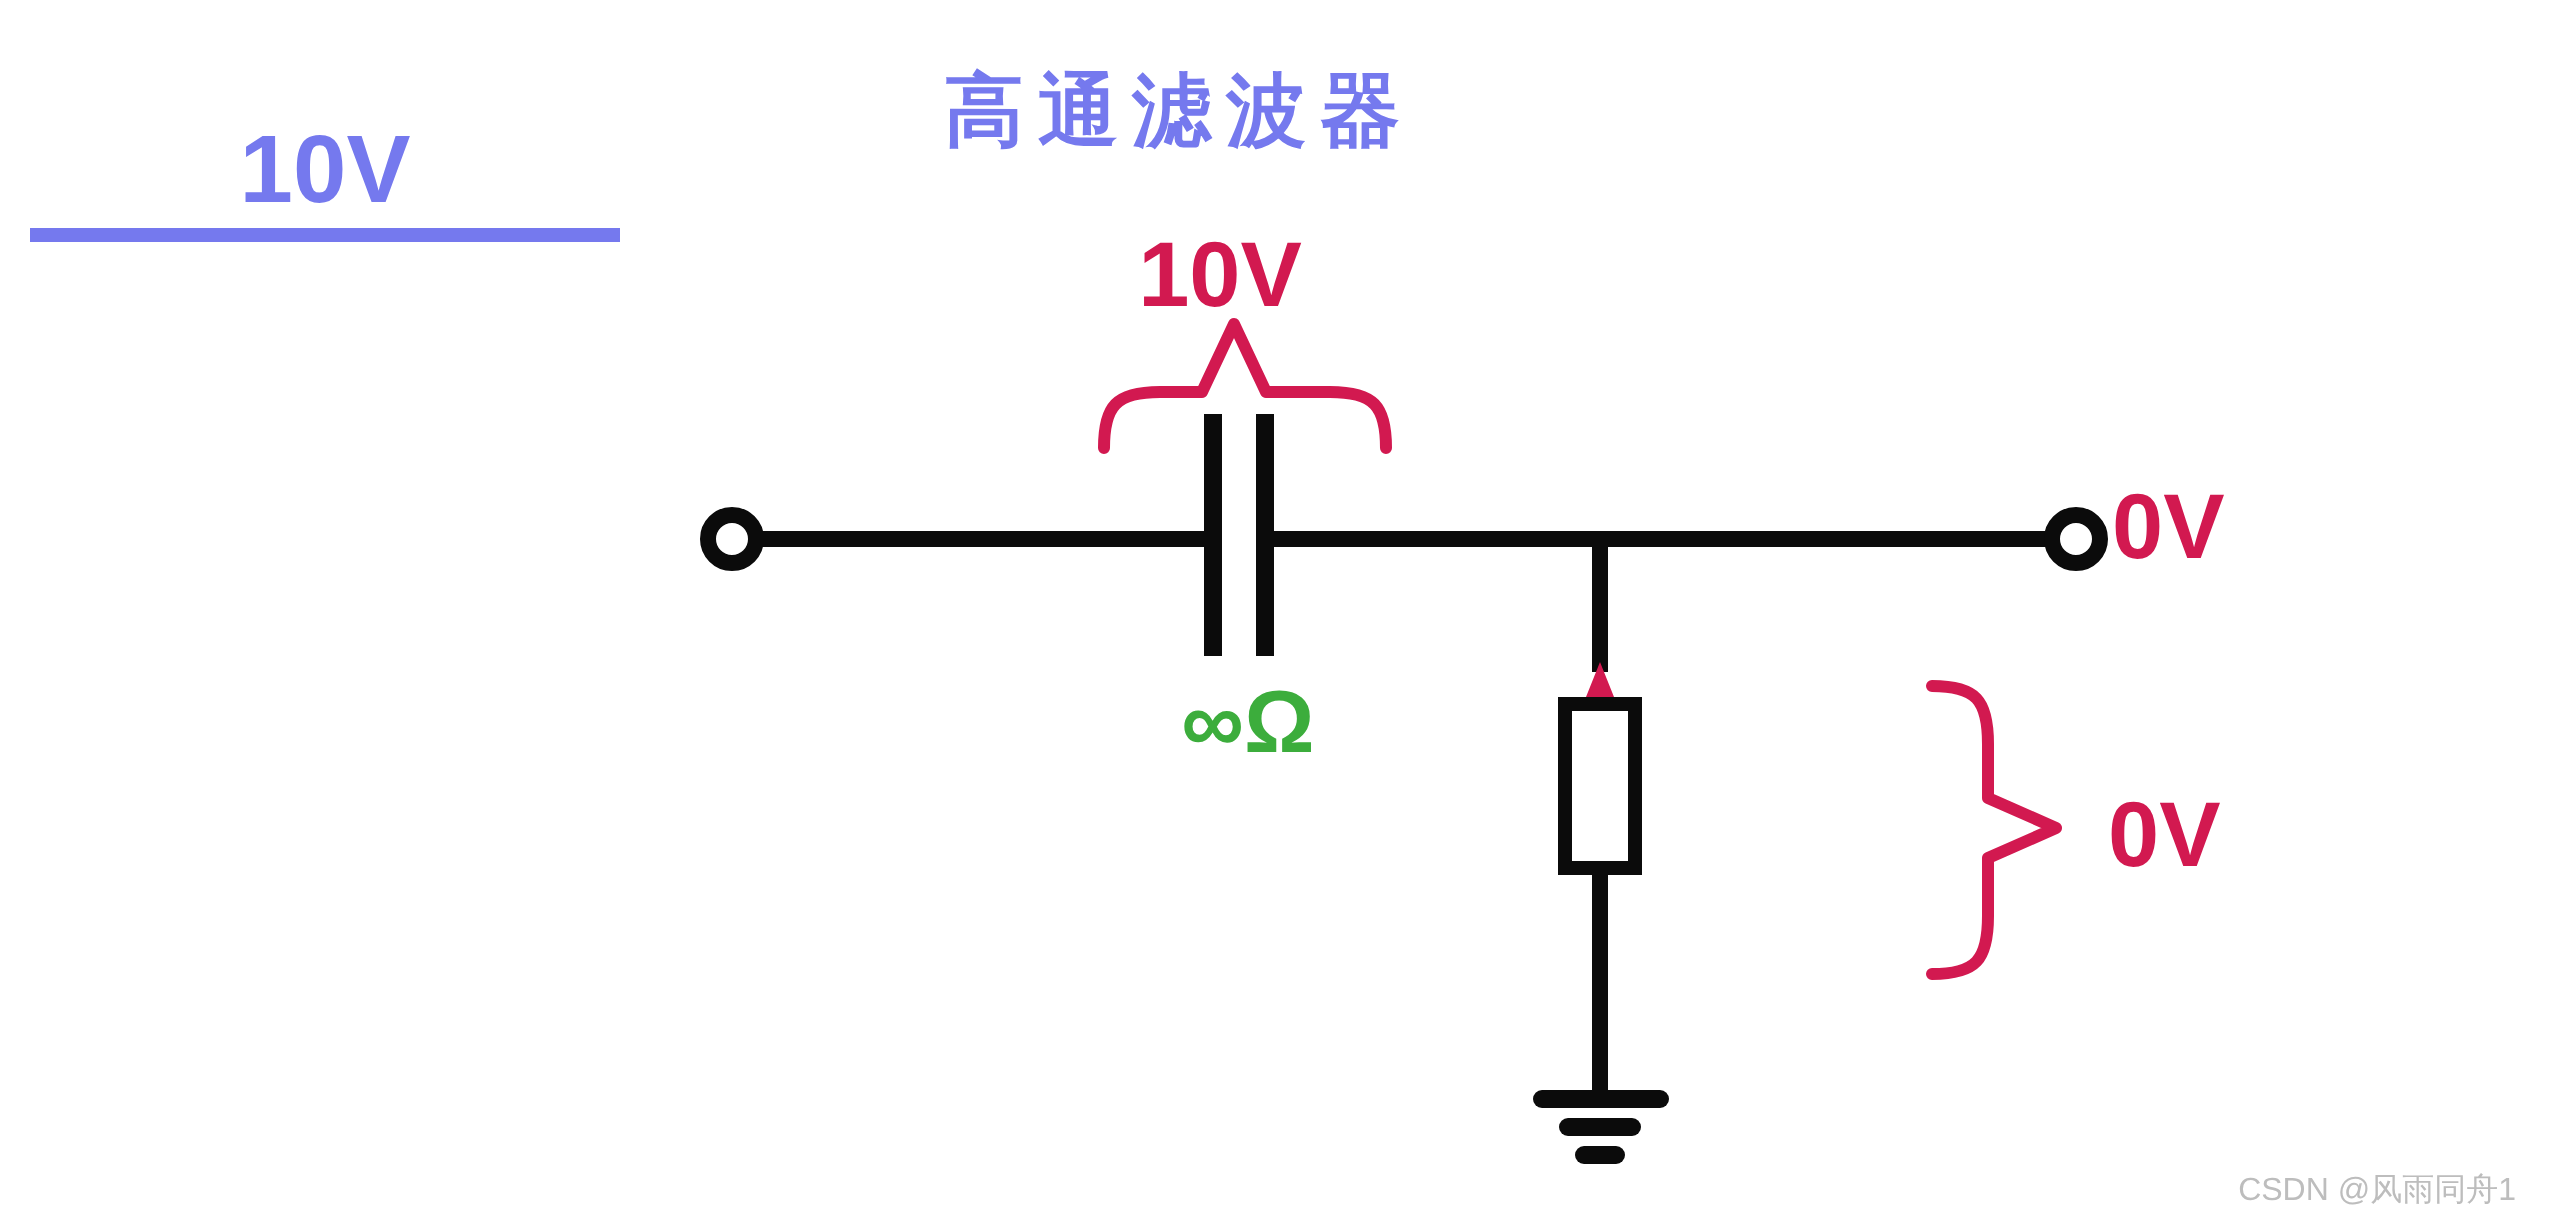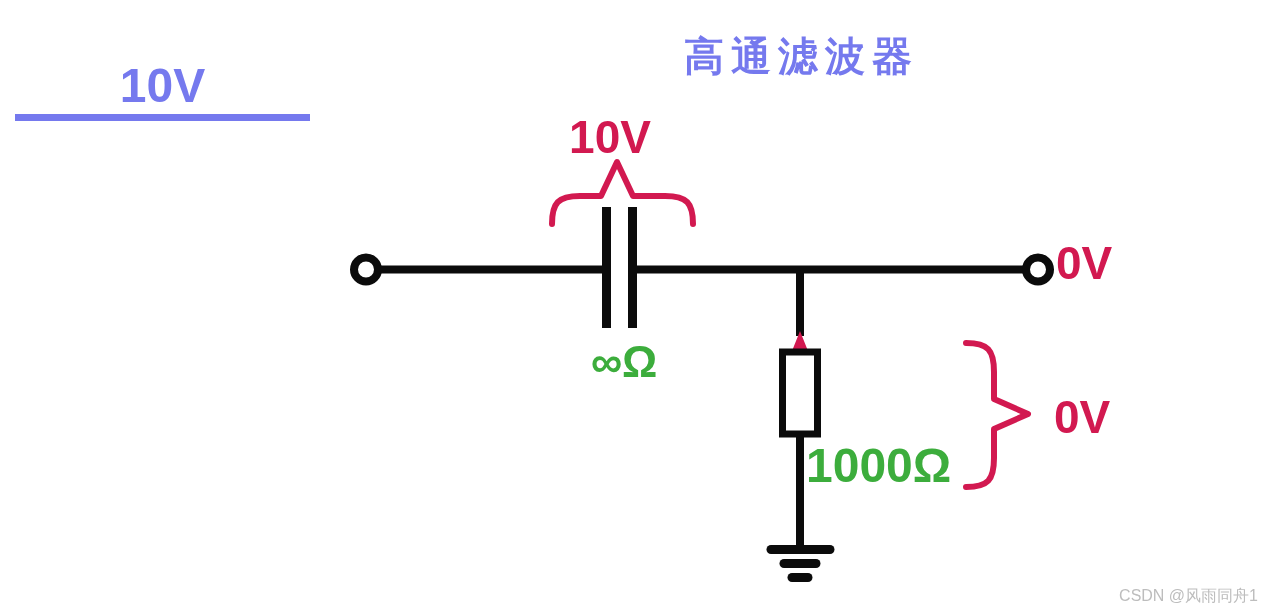--- a/index.html
+++ b/index.html
@@ -7,22 +7,22 @@
     position:relative;
     width:1280px;height:613px;
     background:#ffffff;
     overflow:hidden;
     font-family:"Liberation Sans","DejaVu Sans",sans-serif;
   }
   .stage svg{position:absolute;left:0;top:0;}
   .label{position:absolute;line-height:1;white-space:nowrap;text-align:center;}
 
   .title{
-    left:519px;top:36px;width:400px;
-    text-align:right;
+    left:472px;top:36px;width:400px;
+    text-align:left;
     font-size:40px;font-weight:bold;
     letter-spacing:7px;
     color:var(--blue);
   }
   .src-voltage{
     left:15px;top:62px;width:295px;
     text-align:center;
     font-size:48px;font-weight:bold;
     color:var(--blue);
   }
@@ -111,19 +111,18 @@
   </svg>
 
   <div class="label title">高通滤波器</div>
 
   <div class="label src-voltage">10V</div>
   <div class="src-underline"></div>
 
   <div class="label cap-voltage">10V</div>
   <div class="label cap-impedance">∞Ω</div>
 
-  <div class="label res-value">1000Ω</div>
   <div class="label res-voltage">0V</div>
 
   <div class="label out-voltage">0V</div>
 
   <div class="label watermark">CSDN @风雨同舟1</div>
 </div>
 
 </body></html>

